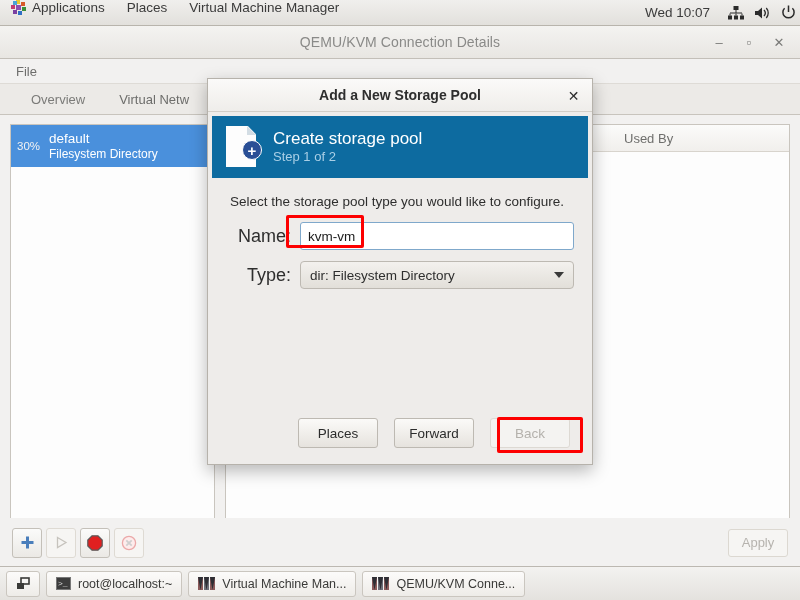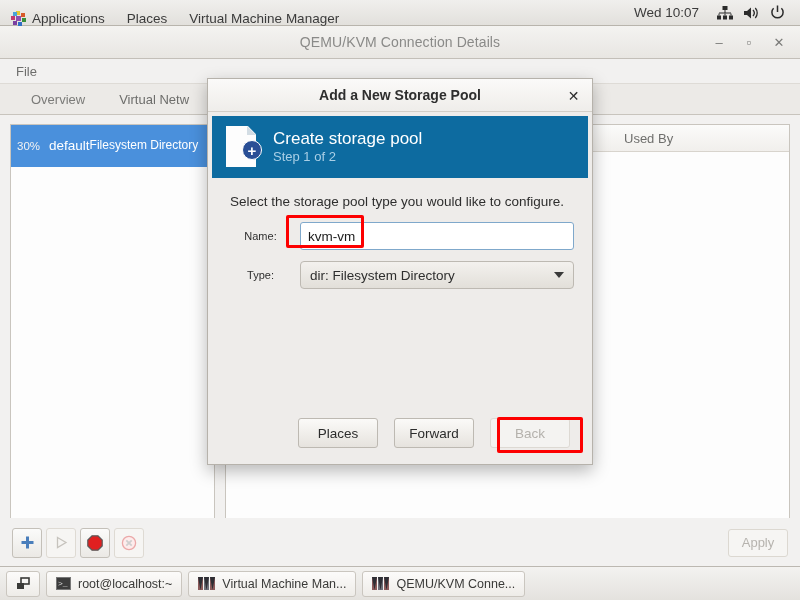--- a/index.html
+++ b/index.html
@@ -14,25 +14,25 @@
   #screen { position: relative; width: 800px; height: 600px; }
 
   
   #topbar {
     position: absolute; left: 0; top: 0; width: 800px; height: 26px;
     background: linear-gradient(#f0efed, #e2e0dc);
     border-bottom: 1px solid #b8b4ac;
     display: flex; align-items: center;
   }
   .tb-item {
-    height: 26px; display: flex; align-items: flex-end; gap: 6px;
+    height: 26px; display: flex; align-items: flex-start; gap: 6px;
     padding: 0 11px; color: #3b3b3b; font-size: 13.5px; white-space: nowrap;
   }
   .app-pinwheel { position: relative; width: 15px; height: 15px; }
-  .topbar-right { margin-left: auto; display: flex; align-items: center; gap: 2px; padding-right: 11px; }
+  .topbar-right { margin-left: auto; display: flex; align-items: center; gap: 2px; padding-right: 0; }
   .clock { color: #3b3b3b; font-size: 13.5px; padding-right: 12px; }
   .sysicon { width: 24px; height: 26px; display: flex; align-items: center; justify-content: center; }
 
   
   #mainwin {
     position: absolute; left: 0; top: 26px; width: 800px; height: 540px;
     background: #0369a1;
   }
   #titlebar {
     position: relative; height: 33px; width: 100%;
@@ -69,21 +69,21 @@
   #content { position: relative; height: 100%; background: #f2f1f0; padding: 9px 10px 0 10px; display: flex; gap: 10px; }
   #leftpane {
     width: 205px; background: #fdfdfd; border: 1px solid #c9c5be;
     height: 418px; overflow: hidden;
   }
   .pool-row {
     display: flex; align-items: center; height: 42px; padding: 0 6px;
     background: #4a90dc; color: #ffffff; gap: 8px;
   }
   .pool-pct { font-size: 11.5px; color: #f2f2f2; min-width: 24px; }
-  .pool-txt { display: flex; line-height: 1.18; }
+  .pool-txt { display: flex; flex-direction: column; line-height: 1.18; }
   .pool-name { font-size: 13.5px; }
   .pool-sub { font-size: 12px; }
 
   #rightpane {
     flex: 1; background: #fdfdfd; border: 1px solid #c9c5be; height: 418px;
     position: relative; overflow: hidden;
   }
   .col-head {
     position: absolute; left: 0; top: 0; width: 100%; height: 27px;
     background: linear-gradient(#fbfbfa, #f1efec);
@@ -147,21 +147,21 @@
     display: flex; align-items: center; justify-content: center;
     color: #fff; font-size: 15px; line-height: 1; font-weight: bold;
   }
   .banner-txt { display: flex; flex-direction: column; line-height: 1.22; }
   .banner-h { color: #ffffff; font-size: 17px; }
   .banner-s { color: #a9cfe6; font-size: 13px; }
 
   #dlg-body { padding: 16px 18px 0 22px; }
   .prompt { font-size: 13.5px; color: #2e2e2e; margin-bottom: 13px; }
   .frow { display: flex; align-items: center; margin-bottom: 11px; }
-  .flabel { width: 70px; text-align: center; padding-right: 9px; font-size: 11px; color: #2e2e2e; }
+  .flabel { width: 70px; text-align: right; padding-right: 9px; font-size: 18px; color: #2e2e2e; }
   .ftext {
     flex: 1; height: 28px; background: #ffffff; border: 1px solid #7fa8cb;
     border-radius: 3px; display: flex; align-items: center; padding-left: 7px;
     font-size: 13.5px; color: #1c1c1c;
   }
   .fselect {
     flex: 1; height: 28px; background: linear-gradient(#f3f1ee, #e2dfd9);
     border: 1px solid #bdb9b2; border-radius: 4px;
     display: flex; align-items: center; padding: 0 9px;
     font-size: 13.5px; color: #2e2e2e; position: relative; gap: 18px;

